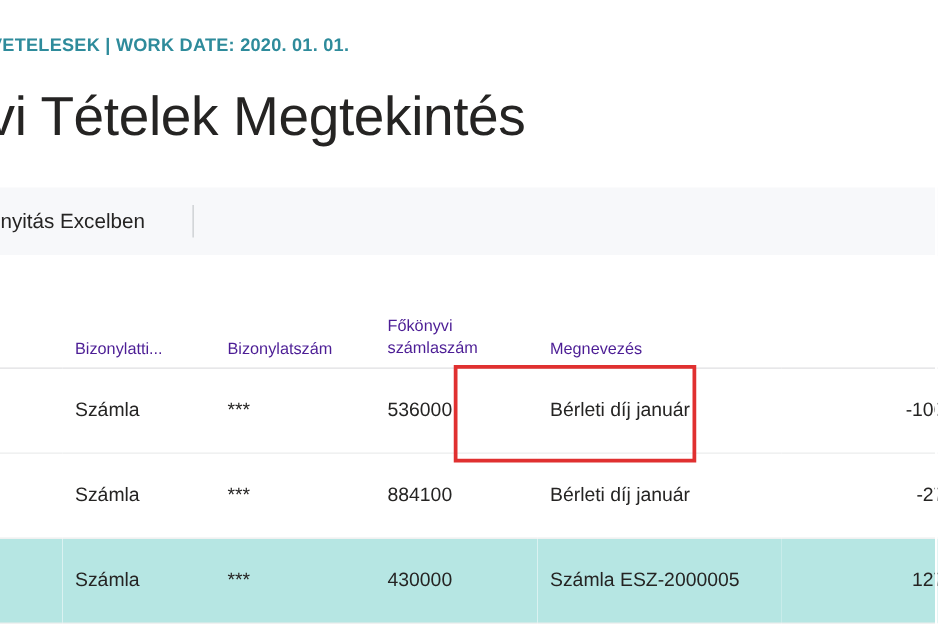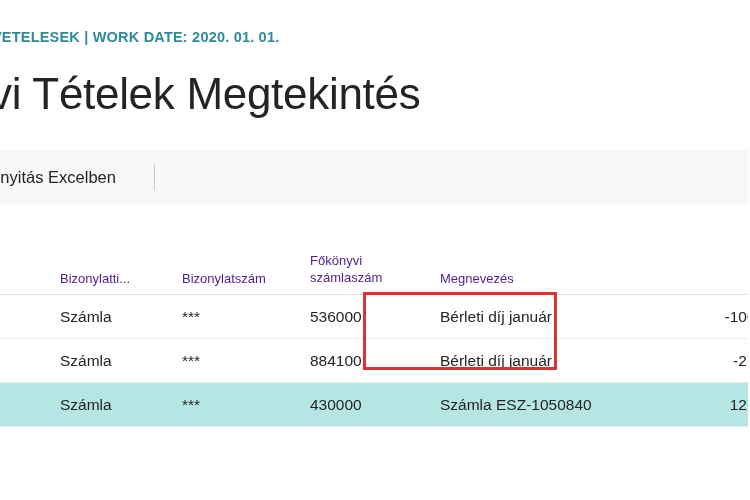--- a/index.html
+++ b/index.html
@@ -110,21 +110,21 @@
     height: 82px;
     border-bottom: 1px solid #dfe0e2;
     background: #ffffff;
   }
   table.grid th.num, table.grid td.num {
     text-align: right;
   }
   table.grid td {
     font-size: 15.5px;
     color: #252423;
-    padding: 0 10px;
+    padding: 12px 10px;
     height: 43px;
     border-bottom: 1px solid #eceded;
     white-space: nowrap;
     overflow: hidden;
   }
   tr.row-selected td {
     background: #b6e6e3;
   }
   .col-doctype { width: 122px; }
   .col-docno   { width: 128px; }
@@ -213,21 +213,21 @@
           <td>***</td>
           <td>884100</td>
           <td>Bérleti díj január</td>
           <td class="num">-27 000,</td>
         </tr>
         <tr class="row-selected">
           <td></td>
           <td>Számla</td>
           <td>***</td>
           <td>430000</td>
-          <td>Számla ESZ-1050840</td>
+          <td>Számla ESZ-2000005</td>
           <td class="num">127 000,</td>
         </tr>
       </tbody>
     </table>
   </div>
 
   <div class="annot-rect"></div>
   <div class="edge-fade"></div>
 
 </div>

